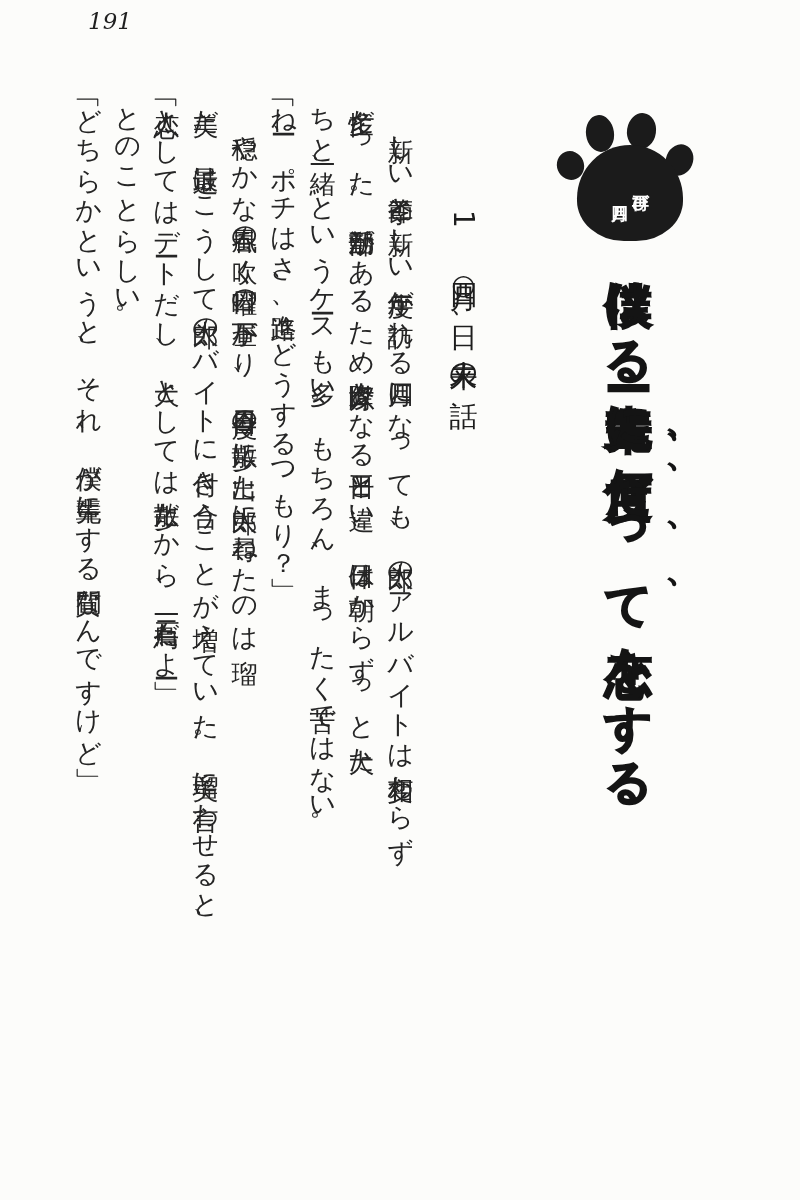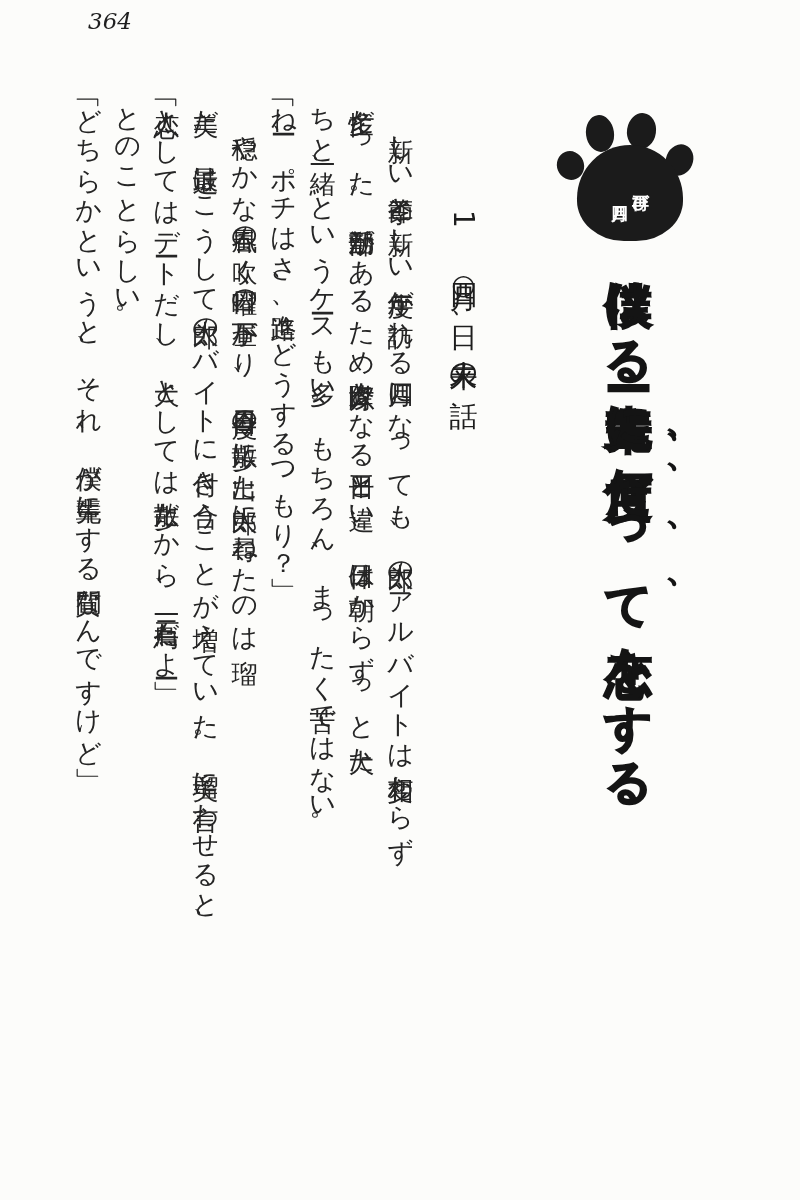--- a/index.html
+++ b/index.html
@@ -78,21 +78,21 @@
     color:#252525;
   }
   .line{white-space:nowrap;}
   .line.indent{padding-top:27px;}
 </style>
 </head>
 <body>
 
 <div class="page">
 
-  <div class="page-number">364</div>
+  <div class="page-number">191</div>
 
   <div class="paw">
     <span class="toe toe1"></span>
     <span class="toe toe2"></span>
     <span class="toe toe3"></span>
     <span class="toe toe4"></span>
     <div class="pad">
       <div class="badge-text">
         <span class="badge-line">再び</span>
         <span class="badge-line">四月</span>

